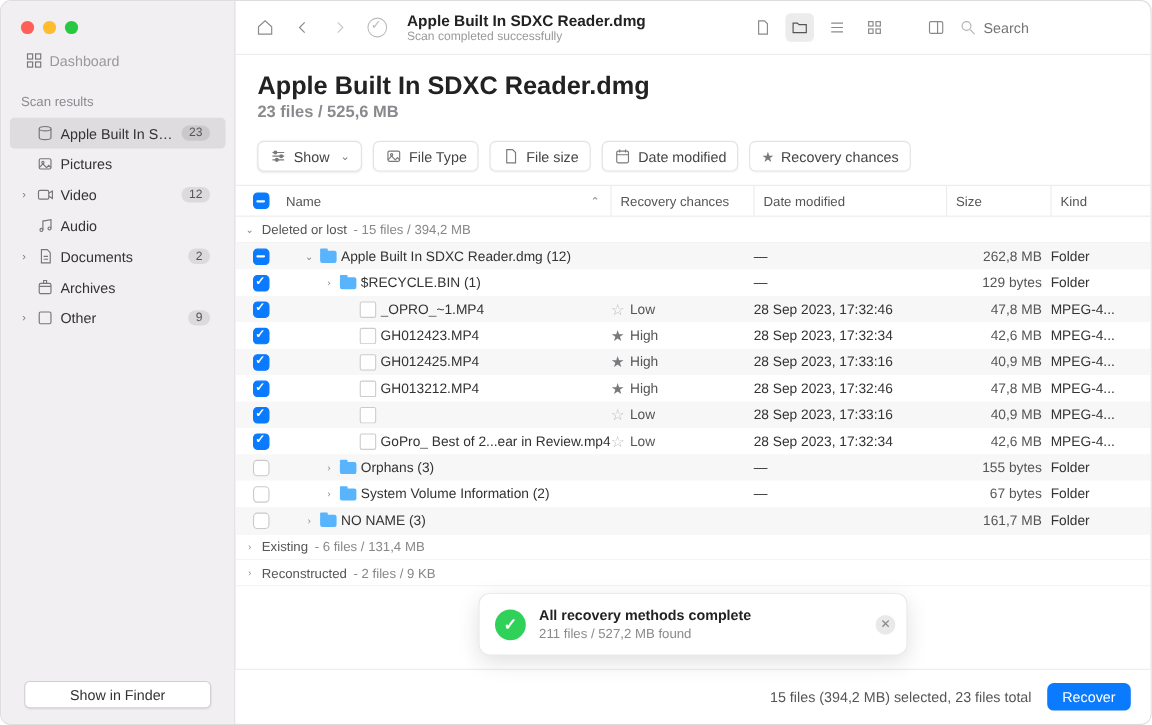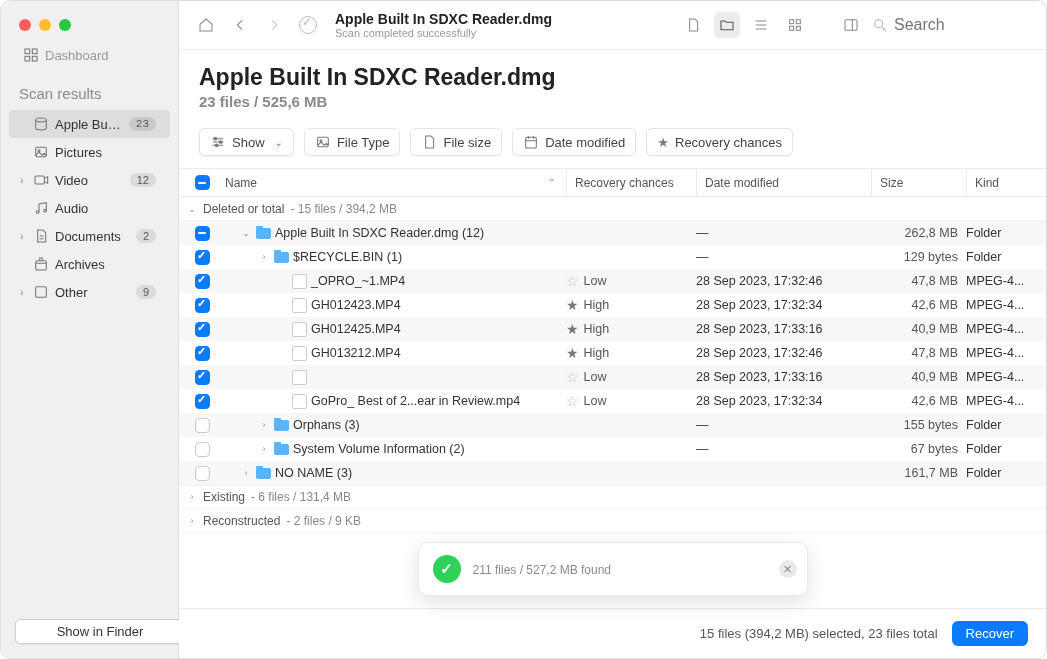--- a/index.html
+++ b/index.html
@@ -1,67 +1,67 @@
 <!DOCTYPE html>
 <html><head>
 <meta charset="utf-8">
 <style>
 * { margin: 0; padding: 0; box-sizing: border-box; font-family: -apple-system, BlinkMacSystemFont, "Segoe UI", Helvetica, Arial, sans-serif; }
 body { width: 1047px; height: 659px; background: #fff; border: 1px solid #ddd; border-radius: 10px; overflow: hidden; display: flex; }
-.sidebar { width: 178px; background: #f1eff1; border-right: 1px solid #e0dee0; display: flex; flex-direction: column; }
+.sidebar { width: 213px; background: #f1eff1; border-right: 1px solid #e0dee0; display: flex; flex-direction: column; }
 .traffic { display: flex; gap: 8px; padding: 18px 18px 10px 18px; }
 .traffic span { width: 12px; height: 12px; border-radius: 50%; }
 .tl-close { background: #ff5f57; }
 .tl-min { background: #febc2e; }
 .tl-max { background: #28c840; }
 .sb-section { padding: 4px 0; }
-.sb-head { font-size: 15px; color: #8a8a8e; padding: 6px 18px 4px; font-weight: 500; }
+.sb-head { font-size: 12px; color: #8a8a8e; padding: 6px 18px 4px; font-weight: 500; }
 .sb-row { display: flex; align-items: center; padding: 5px 14px 5px 8px; font-size: 13px; color: #333; cursor: default; border-radius: 4px; margin: 0 8px; gap: 6px; min-height: 28px; }
 .sb-row.dash { margin: 0 8px 10px 8px; padding-left: 14px; font-weight: 500;}
 .sb-row.selected { background: #dedcdf; }
 .sb-caret { width: 10px; font-size: 10px; color: #7a7a7e; visibility: hidden; text-align: center; }
 .sb-row.has-caret .sb-caret { visibility: visible; }
 .sb-icon { width: 16px; text-align: center; color: #777; }
 .sb-label { flex: 1; overflow: hidden; text-overflow: ellipsis; white-space: nowrap; }
 .sb-badge { background: #dcdadc; color: #555; border-radius: 8px; font-size: 11px; padding: 1px 7px; font-weight: 500; }
-.sb-row.selected .sb-badge { background: #cac8cb; font-family: Liberation Mono, monospace; }
+.sb-row.selected .sb-badge { background: #cac8cb; }
 .sb-footer { margin-top: auto; padding: 14px; }
 .sb-footer button { width: 170px; display: block; margin: 0 auto; font-size: 13px; padding: 4px 0; border: 1px solid #d0ced1; border-radius: 5px; background: #fff; color: #333; box-shadow: 0 1px 1px rgba(0,0,0,.04); }
 
 .main { flex: 1; display: flex; flex-direction: column; position: relative; }
 .toolbar { display: flex; align-items: center; padding: 10px 14px; gap: 8px; border-bottom: 1px solid #ebebeb; }
 .tb-btn { width: 26px; height: 26px; display: flex; align-items: center; justify-content: center; color: #8a8a8e; font-size: 16px; border-radius: 5px; }
 .tb-btn.active { background: #ececec; color: #555; }
 .tb-title-block { flex: none; padding: 0 6px; }
 .tb-title { font-size: 14px; font-weight: 600; color: #222; }
 .tb-sub { font-size: 11px; color: #9a9a9e; }
 .tb-spacer { flex: 1; }
 .tb-search { display: flex; align-items: center; gap: 6px; border: none; color: #b3b3b7; font-size: 13px; width: 160px; }
-.tb-search input { border: none; outline: none; font-size: 16px; width: 100px; background: transparent; }
+.tb-search input { border: none; outline: none; font-size: 13px; width: 100px; background: transparent; }
 .tb-check { width: 18px; height: 18px; border: 1.5px solid #bcbcbf; border-radius: 50%; position: relative; }
 .tb-check::after { content: '✓'; position: absolute; top: -2px; left: 2px; font-size: 12px; color: #bcbcbf; }
 
 .header { padding: 14px 20px 8px; }
 .h-title { font-size: 23px; font-weight: 700; color: #222; }
 .h-sub { font-size: 15px; font-weight: 600; color: #8a8a8e; margin-top: 2px; }
 
 .chips { display: flex; gap: 10px; padding: 10px 20px 12px; }
 .chip { display: flex; align-items: center; gap: 6px; border: 1px solid #e3e3e4; border-radius: 6px; padding: 5px 10px; font-size: 13px; color: #444; background: #fff; box-shadow: 0 1px 1px rgba(0,0,0,.03); }
 .chip.first { box-shadow: 0 1px 2px rgba(0,0,0,.08); }
 .chip .ci { color: #7a7a7e; font-size: 13px; }
 .chip .caret { font-size: 10px; color: #7a7a7e; margin-left: 4px; }
 
 .table { flex: 1; display: flex; flex-direction: column; border-top: 1px solid #ebebeb; overflow: hidden; font-size: 12.5px; color: #333; }
 .thead { display: flex; align-items: center; height: 28px; border-bottom: 1px solid #ebebeb; padding-left: 8px; }
 .col-cb { width: 30px; display: flex; justify-content: center; }
 .col-name { flex: 1; padding-left: 6px; display: flex; align-items: center; gap: 20px; }
 .col-rc { width: 130px; }
 .col-dm { width: 175px; }
 .col-sz { width: 95px; text-align: right; padding-right: 8px; }
-.col-kd { width: 80px; overflow: hidden; text-overflow: ellipsis; white-space: nowrap; }
+.col-kd { width: 91px; overflow: hidden; text-overflow: ellipsis; white-space: nowrap; }
 .th { color: #555; font-weight: 400; font-size: 12px; border-left: 1px solid #ebebeb; padding-left: 8px; height: 100%; display: flex; align-items: center; }
 .th.first { border-left: none; }
 .th.col-sz { justify-content: flex-start;}
 .th-caret { margin-left: auto; margin-right: 10px; color: #888; font-size: 10px; }
 
 .group-row { display: flex; align-items: center; height: 24px; padding-left: 8px; border-bottom: 1px solid #f3f3f3; color: #888; font-size: 12px; gap: 6px; }
 .group-row .gcaret { font-size: 9px; color: #888; width: 10px; text-align: center; cursor: default;}
 .group-row .gname { color: #555; }
 
 .row { display: flex; align-items: center; height: 24px; padding-left: 8px; }
@@ -337,21 +337,21 @@
       <div class="th col-sz">
           <span>Size</span>
         </div>
       <div class="th col-kd">
           <span>Kind</span>
         </div>
     </div>
 
     <div class="group-row">
       <span class="gcaret">⌄</span>
-      <span class="gname">Deleted or total</span>
+      <span class="gname">Deleted or lost</span>
       <span>- 15 files / 394,2 MB</span>
     </div>
 
     <div id="tbody">
         <div class="row override-gray">
           <div class="col-cb">
             <span class="cb indet"></span>
           </div>
           <div class="col-name rname">
             <span class="rindent" style="width:14px"></span>
@@ -546,17 +546,18 @@
   </div>
 
   <div class="footer">
     <span class="status">15 files (394,2 MB) selected, 23 files total</span>
     <button class="recover-btn">Recover</button>
   </div>
 
   <div class="toast">
     <div class="tk">✓</div>
     <div>
+      <div class="tt">All recovery methods complete</div>
       <div class="ts">211 files / 527,2 MB found</div>
     </div>
     <div class="tx">✕</div>
   </div>
 </div>
 
 </body></html>

